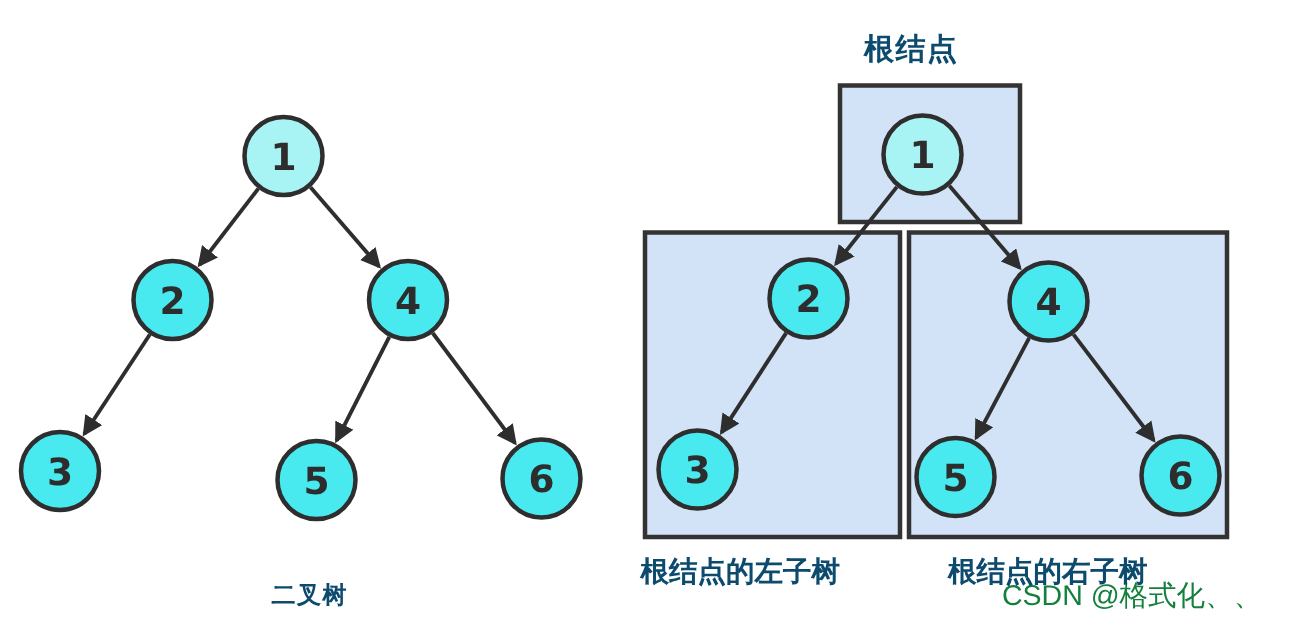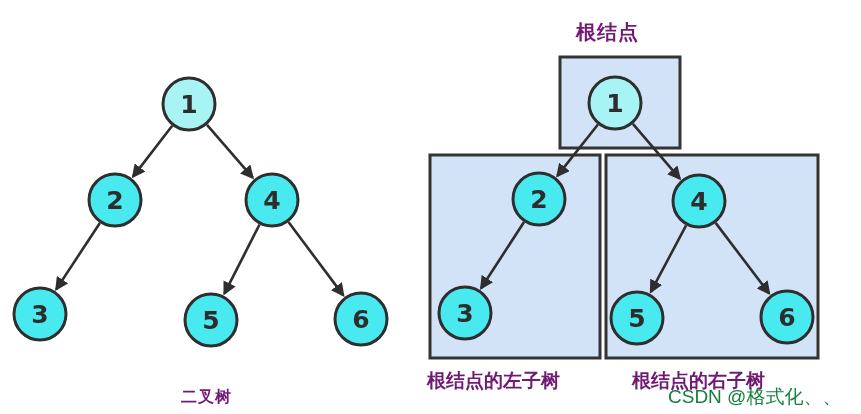--- a/index.html
+++ b/index.html
@@ -17,21 +17,21 @@
   }
   #tree-svg {
     position: absolute;
     left: 0;
     top: 0;
     z-index: 1;
   }
   .lbl {
     position: absolute;
     font-weight: bold;
-    color: #701a75;
+    color: #0c4a6e;
     white-space: nowrap;
     z-index: 3;
     font-family: Liberation Serif, serif;
   }
   #caption-left {
     left: 181px;
     top: 387px;
     font-size: 16px;
     letter-spacing: 1px;
   }

